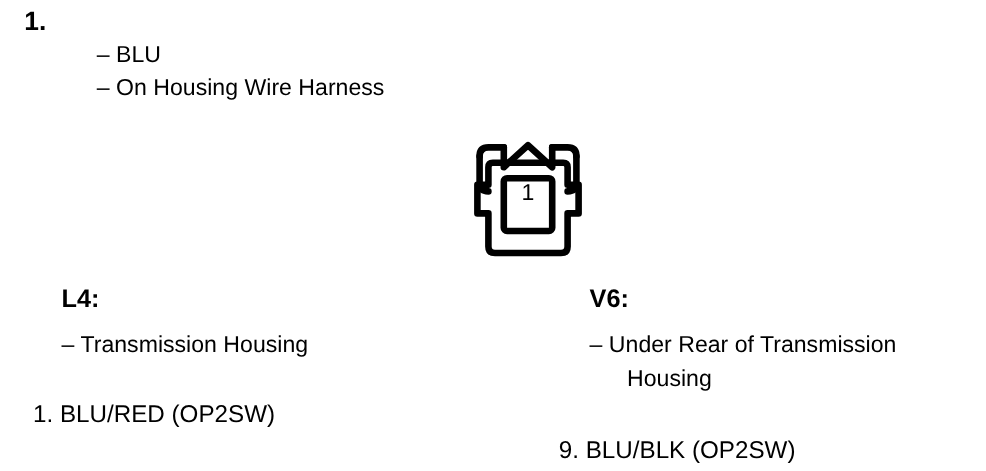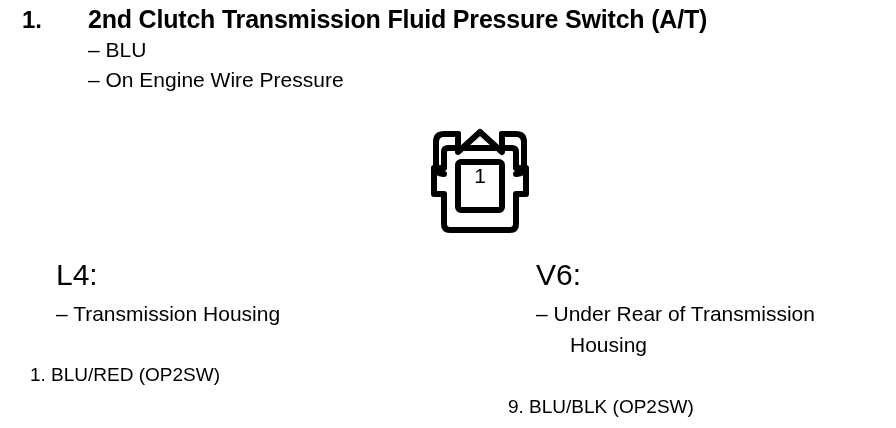--- a/index.html
+++ b/index.html
@@ -70,56 +70,55 @@
     align-items: center;
     justify-content: center;
     font-size: 21px;
     font-family: "Liberation Sans", sans-serif;
     pointer-events: none;
   }
 
   
   .col-head {
     position: absolute;
-    font-size: 30px;
-    font-weight: normal;
+    font-size: 23px;
+    font-weight: bold;
     white-space: nowrap;
   }
   .col-line {
     position: absolute;
     font-size: 21px;
     white-space: nowrap;
   }
   .wire-line {
     position: absolute;
-    font-size: 19px;
+    font-size: 22px;
     white-space: nowrap;
   }
 
   
   #left-head   { left: 56px;  top: 258px; }
   #left-line-0 { left: 56px;  top: 302px; }
   #left-wire-0 { left: 30px;  top: 364px; }
 
   
   #right-head   { left: 536px; top: 258px; text-align: center; }
   #right-line-0 { left: 536px; top: 302px; }
   #right-line-1 { left: 570px; top: 333px; text-align: center; }
   #right-wire-0 { left: 508px; top: 396px; }
 </style>
 </head>
 <body>
 
 <div id="title-row">
   <span id="title-number">1.</span>
-  <span id="title-text">2nd Clutch Transmission Fluid Pressure Switch (A/T)</span>
 </div>
 
 <div class="sub-line" id="sub-line-0">– BLU</div>
-<div class="sub-line" id="sub-line-1">– On Engine Wire Pressure</div>
+<div class="sub-line" id="sub-line-1">– On Housing Wire Harness</div>
 
 <div id="connector-drawing">
   <svg width="140" height="140" viewBox="0 0 140 140" xmlns="http://www.w3.org/2000/svg">
     <g fill="none" stroke="#000000" stroke-width="6" stroke-linejoin="round" stroke-linecap="round">
 
       <path d="M26 36 L26 60 Q26 68 34 68"></path>
       <path d="M114 36 L114 60 Q114 68 106 68"></path>
       <path d="M26 36 Q26 28 34 28 L48 28"></path>
       <path d="M114 36 Q114 28 106 28 L92 28"></path>
 

